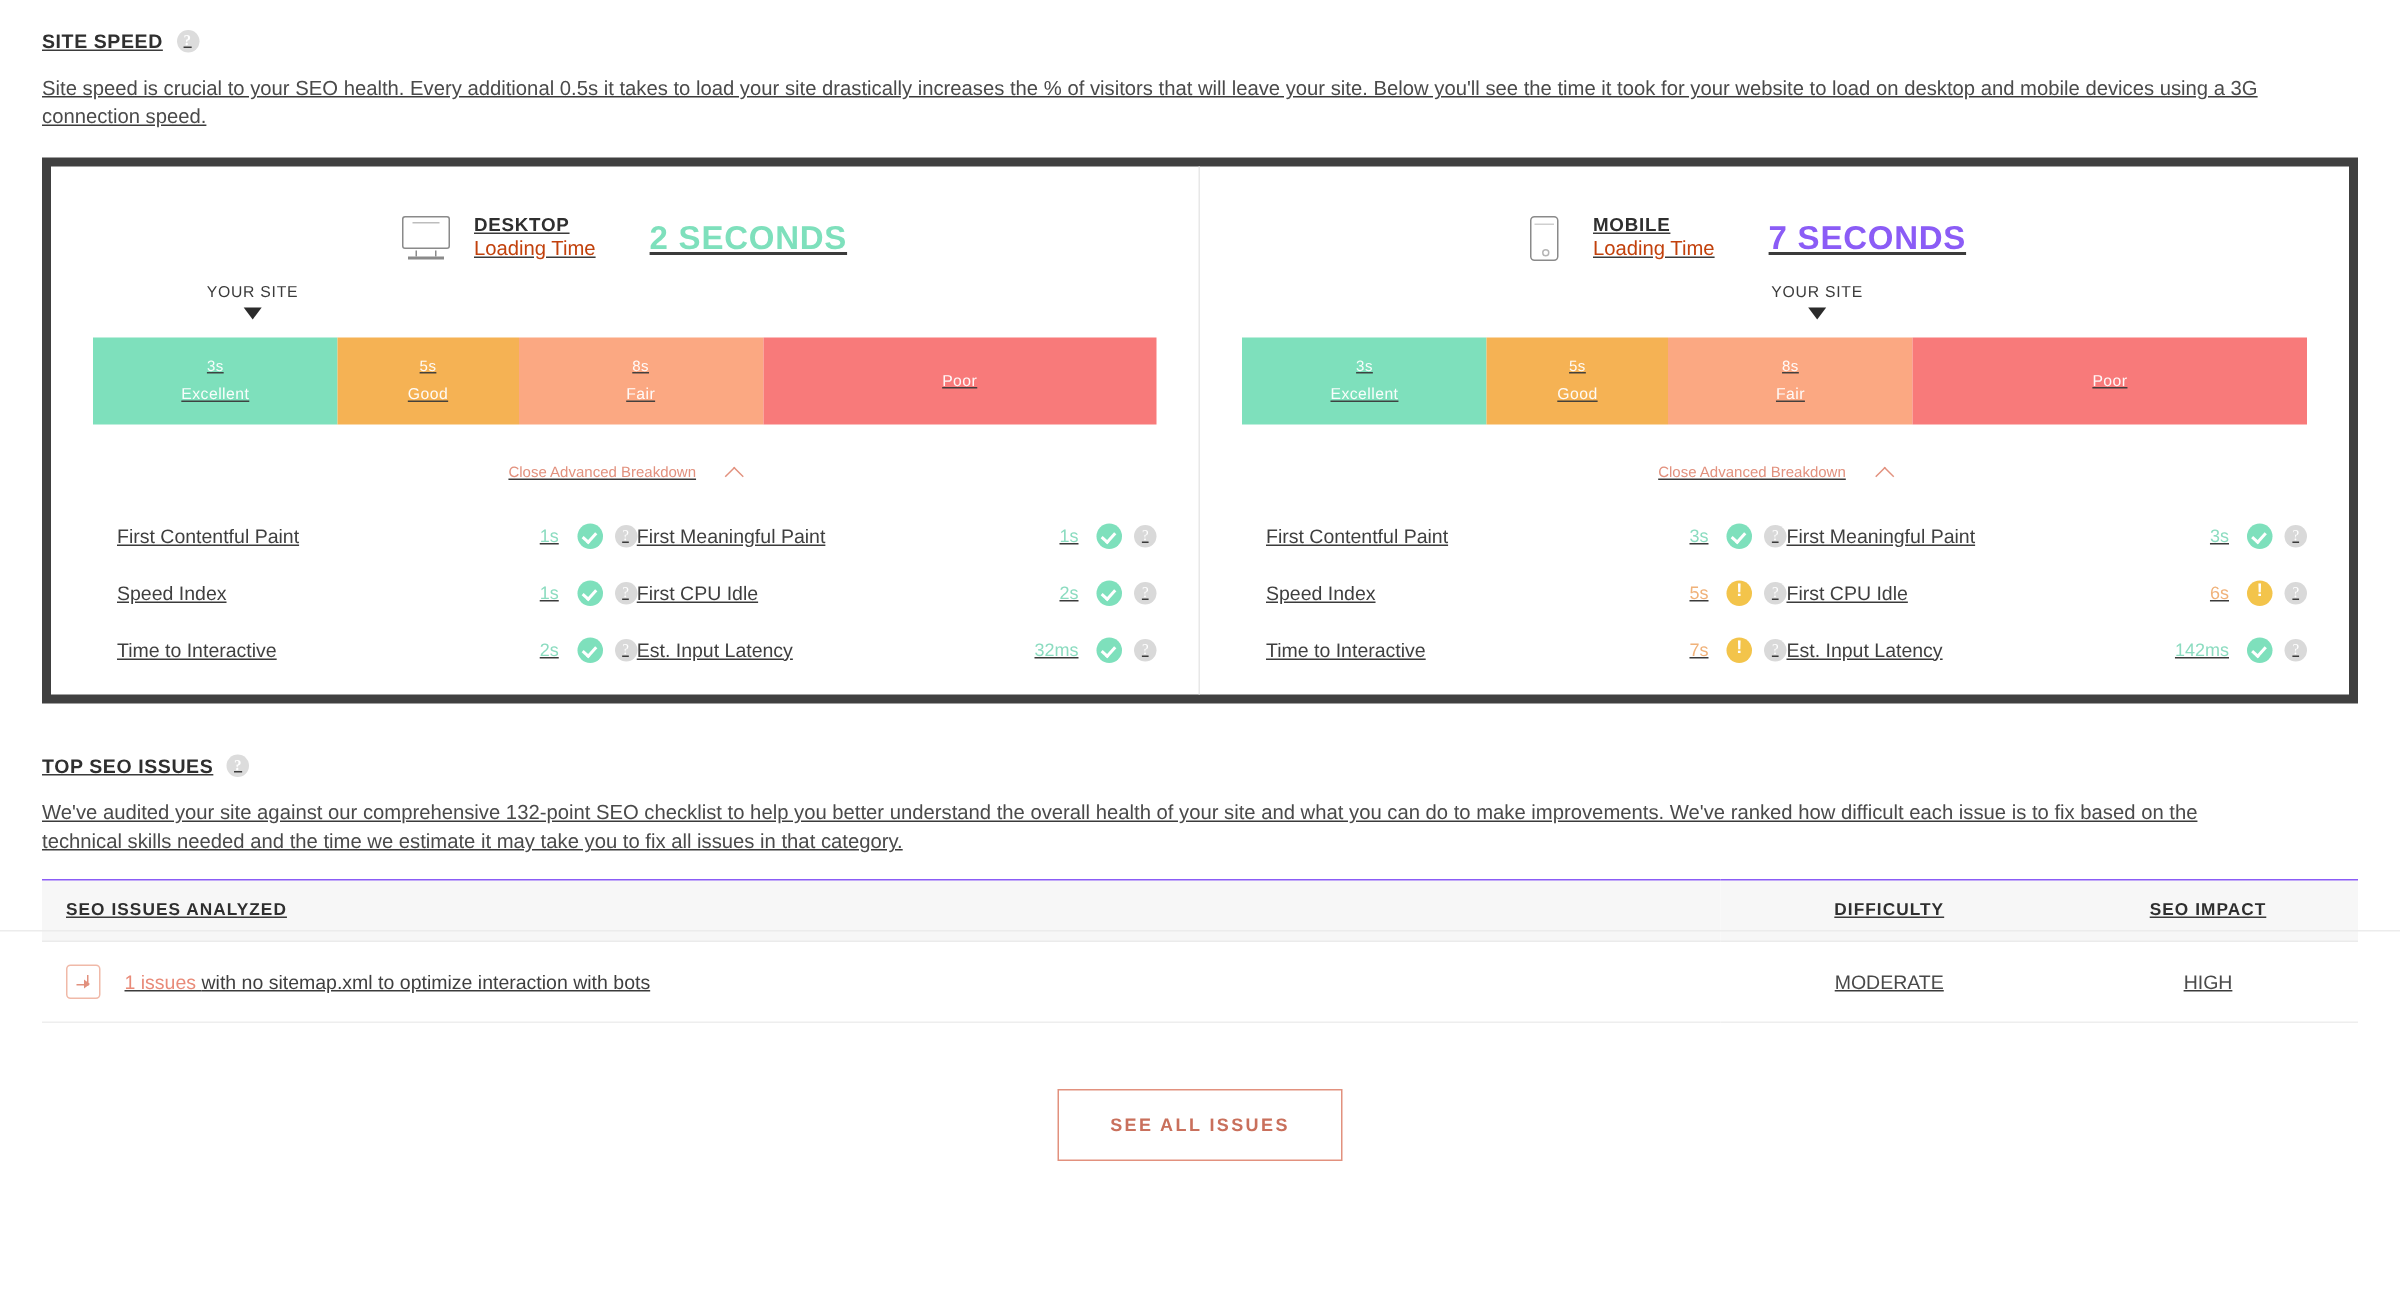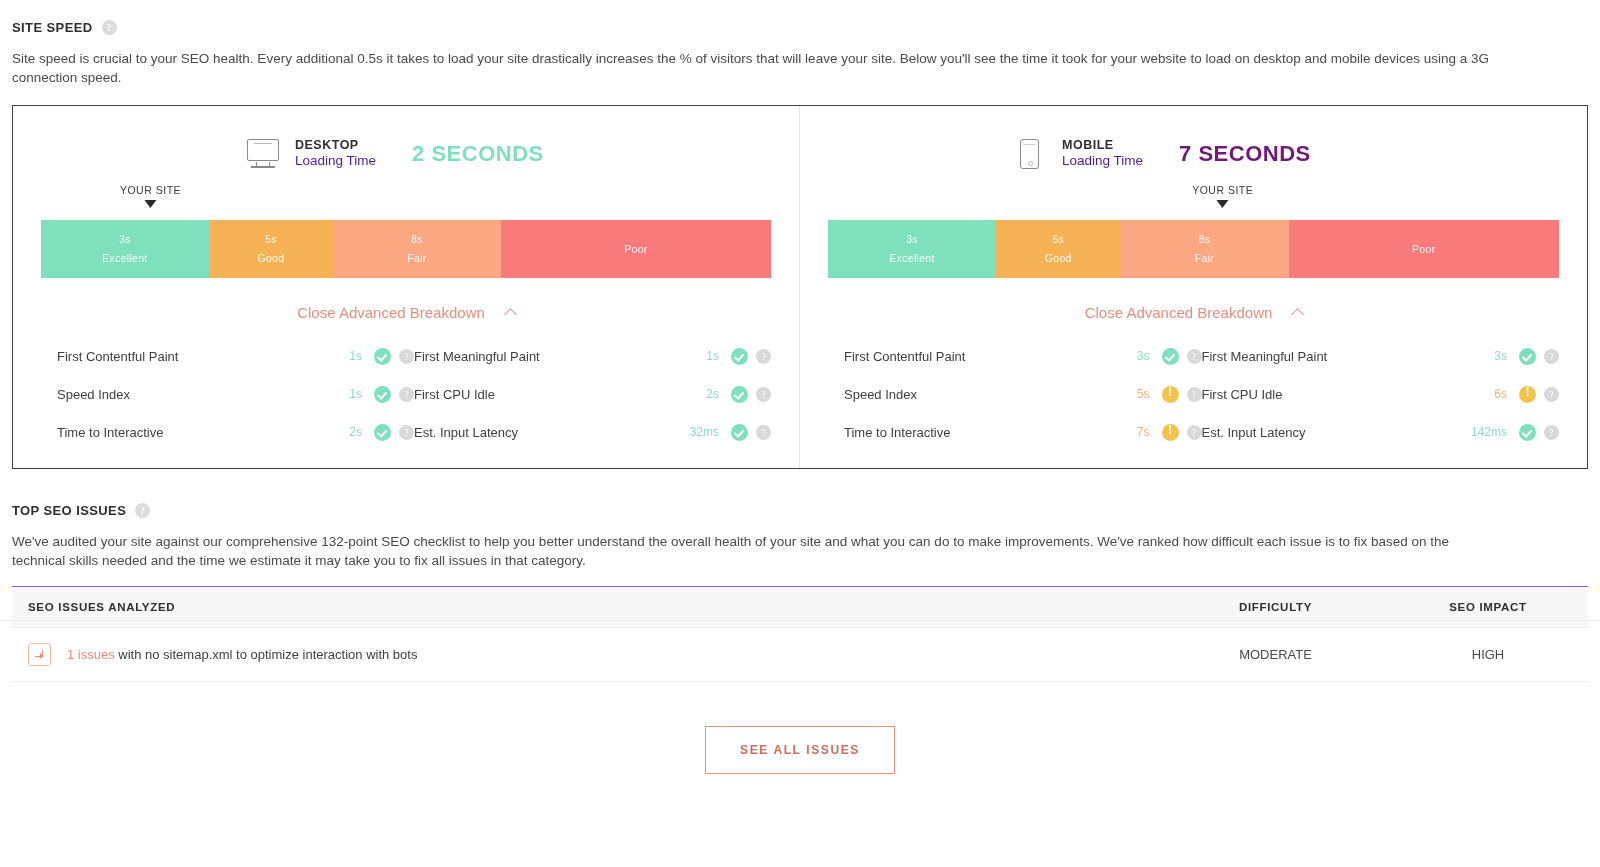--- a/index.html
+++ b/index.html
@@ -4,21 +4,21 @@
 <style>
   * { box-sizing: border-box; }
   html, body {
     margin: 0; padding: 0;
     width: 1600px; height: 867px;
     background: #ffffff;
     font-family: "Liberation Sans", sans-serif;
     color: #3b3b3b;
     overflow: hidden;
   }
-  .page { width: 1600px; height: 639px; position: relative; padding: 0 12px; }
+  .page { width: 1600px; height: 639px; position: relative; padding: 0 28px; text-decoration: underline; }
 
   
   .sec-head {
     display: flex; align-items: center; gap: 9px;
     font-size: 13px; font-weight: bold; letter-spacing: .4px;
     color: #2f2f2f; text-transform: uppercase;
   }
   .help-icon {
     width: 15px; height: 15px; border-radius: 50%;
     background: #dcdcdc; color: #ffffff;
@@ -26,21 +26,21 @@
     text-align: center; display: inline-block;
     font-family: "Liberation Serif", serif;
   }
   .sec-desc {
     font-size: 13.5px; line-height: 19px; color: #4a4a4a;
     max-width: 1480px; margin-top: 14px;
   }
 
   
   .speed-card {
-    margin-top: 18px; border: 1px solid #404040; background: #fff;
+    margin-top: 18px; border: 6px solid #404040; background: #fff;
     display: flex; height: 364px;
   }
   .speed-col { width: 50%; position: relative; padding: 26px 28px 0 28px; }
   .speed-col.left { border-right: 1px solid #e8e8e8; }
 
   .dev-head { display: flex; align-items: center; height: 44px; padding-left: 10px; }
   .dev-head.mobile { padding-left: 186px; }
   .dev-head.desktop { padding-left: 206px; }
   .dev-icon { width: 34px; height: 30px; position: relative; margin-right: 14px; }
 
@@ -66,26 +66,26 @@
   .phone-body:before {
     content: ""; position: absolute; top: 3.5px; left: 2px; right: 2px; height: 1.2px; background: #cfcfcf;
   }
   .phone-body:after {
     content: ""; position: absolute; bottom: 2px; left: 6.5px;
     width: 3px; height: 3px; border: 1.2px solid #b5b5b5; border-radius: 50%;
   }
 
   .dev-label { line-height: 1.25; }
   .dev-name { font-size: 12.5px; font-weight: bold; letter-spacing: .5px; color: #2f2f2f; }
-  .dev-sub { font-size: 13.5px; color: #4c1d95; }
+  .dev-sub { font-size: 13.5px; color: #c2410c; }
   .dev-time {
     margin-left: 36px; font-size: 22px; font-weight: bold; letter-spacing: .5px;
   }
   .dev-time.good { color: #7EE0BC; }
-  .dev-time.bad  { color: #701a75; }
+  .dev-time.bad  { color: #8b5cf6; }
 
   
   .marker-wrap { position: relative; height: 36px; margin-top: 8px; }
   .marker { position: absolute; transform: translateX(-50%); text-align: center; }
   .marker-text { font-size: 10.5px; letter-spacing: .5px; color: #3b3b3b; white-space: nowrap; }
   .marker-tri {
     margin: 4px auto 0; width: 0; height: 0;
     border-left: 6px solid transparent; border-right: 6px solid transparent;
     border-top: 8px solid #2b2b2b;
   }
@@ -94,21 +94,21 @@
   .gauge { display: flex; height: 58px; width: 100%; }
   .seg {
     display: flex; flex-direction: column; align-items: center; justify-content: center;
     color: #ffffff; gap: 7px;
   }
   .seg-val { font-size: 10px; letter-spacing: .3px; opacity: .95; }
   .seg-lab { font-size: 10.5px; letter-spacing: .3px; opacity: .95; }
 
   
   .bd-toggle {
-    margin-top: 26px; text-align: center; font-size: 15px; color: #E2917E;
+    margin-top: 26px; text-align: center; font-size: 10px; color: #E2917E;
     display: flex; align-items: center; justify-content: center; gap: 21px; cursor: pointer;
   }
   .chev { display: inline-block; width: 9px; height: 9px;
     border-left: 1.8px solid #E2917E; border-top: 1.8px solid #E2917E;
     transform: rotate(45deg); margin-top: 4px; }
 
   .metrics { margin-top: 16px; margin-left: 16px; }
   .m-row { display: flex; align-items: center; height: 38px; }
   .m-cell { display: flex; align-items: center; width: 50%; }
   .m-name { font-size: 13px; color: #3f3f3f; flex: 1; }

